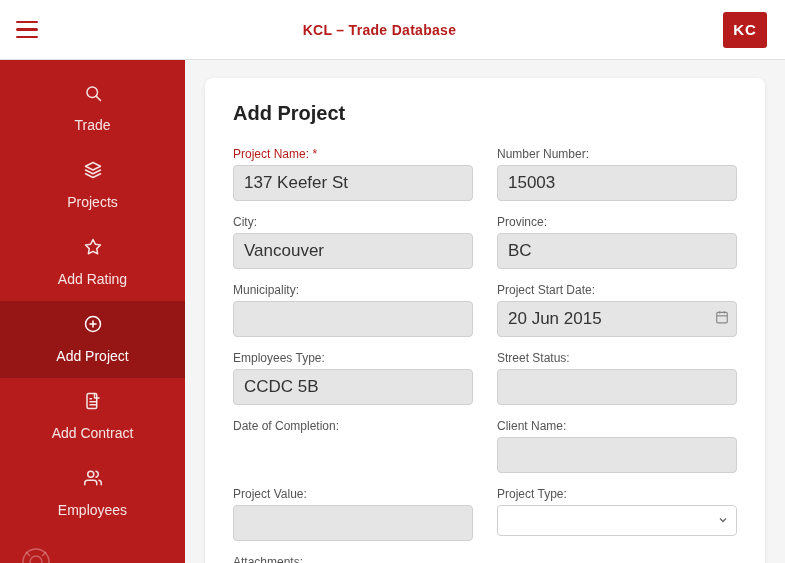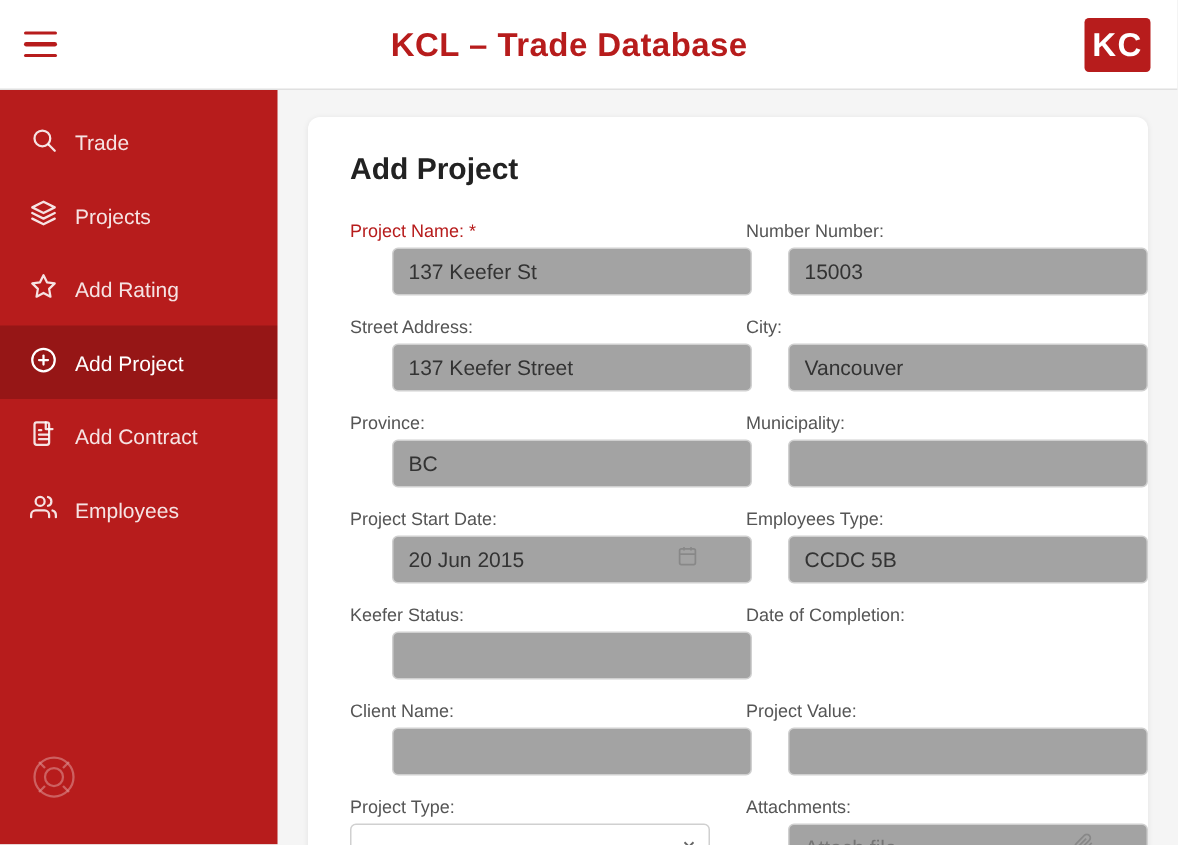--- a/index.html
+++ b/index.html
@@ -36,37 +36,37 @@
       cursor: pointer;
     }
     .hamburger-icon span {
       display: block;
       width: 22px;
       height: 2.5px;
       background: #b71c1c;
       border-radius: 2px;
     }
     .topbar-title {
-      font-size: 22px;
+      font-size: 14px;
       font-weight: 600;
       color: #b71c1c;
       letter-spacing: 0.3px;
     }
     .topbar-brand {
       width: 48px;
       height: 40px;
       display: flex;
       align-items: center;
       justify-content: center;
     }
     .brand-box {
       background: #b71c1c;
       color: #fff;
       font-weight: 900;
-      font-size: 22px;
+      font-size: 15px;
       width: 44px;
       height: 36px;
       display: flex;
       align-items: center;
       justify-content: center;
       border-radius: 3px;
       letter-spacing: 1px;
     }
 
     
@@ -89,20 +89,21 @@
     .sidebar-item {
       display: flex;
       align-items: center;
       gap: 12px;
       padding: 14px 20px;
       color: rgba(255,255,255,0.88);
       cursor: pointer;
       font-size: 14px;
       font-weight: 500;
       transition: background 0.15s;
+      flex-direction: column;
     }
     .sidebar-item.active {
       background: rgba(0,0,0,0.18);
       color: #fff;
     }
     .sidebar-item svg {
       flex-shrink: 0;
     }
     .sidebar-bottom {
       margin-top: auto;
@@ -146,26 +147,25 @@
       color: #555;
       font-weight: 500;
     }
     .form-label span {
       color: #b71c1c;
     }
     .form-input {
       border: 1px solid #d0d0d0;
       border-radius: 4px;
       padding: 7px 10px;
-      font-size: 14px;
+      font-size: 17px;
       color: #333;
       outline: none;
-      background: #a3a3a3;
+      background: #e5e5e5;
       width: 100%;
-      margin-left: 28px;
     }
     .input-with-icon {
       position: relative;
     }
     .input-with-icon .form-input {
       padding-right: 18px;
     }
     .input-icon {
       position: absolute;
       right: 8px;
@@ -311,24 +311,20 @@
             <span style="color:#b71c1c">*</span>
           </label>
           <input type="text" class="form-input" value="137 Keefer St" style="">
         </div>
 
         <div class="form-group">
           <label class="form-label">Number Number:</label>
           <input type="text" class="form-input" value="15003" style="">
         </div>
 
-        <div class="form-group">
-          <label class="form-label">Street Address:</label>
-          <input type="text" class="form-input" value="137 Keefer Street" style="">
-        </div>
 
         <div class="form-group">
           <label class="form-label">City:</label>
           <input type="text" class="form-input" value="Vancouver" style="">
         </div>
 
         <div class="form-group">
           <label class="form-label">Province:</label>
           <input type="text" class="form-input" value="BC" style="">
         </div>
@@ -352,21 +348,21 @@
             </span>
           </div>
         </div>
 
         <div class="form-group">
           <label class="form-label">Employees Type:</label>
           <input type="text" class="form-input" value="CCDC 5B" style="">
         </div>
 
         <div class="form-group">
-          <label class="form-label">Keefer Status:</label>
+          <label class="form-label">Street Status:</label>
           <input type="text" class="form-input" style="">
         </div>
 
         <div class="form-group">
           <label class="form-label">Date of Completion:</label>
         </div>
 
         <div class="form-group">
           <label class="form-label">Client Name:</label>
           <input type="text" class="form-input" style="">

